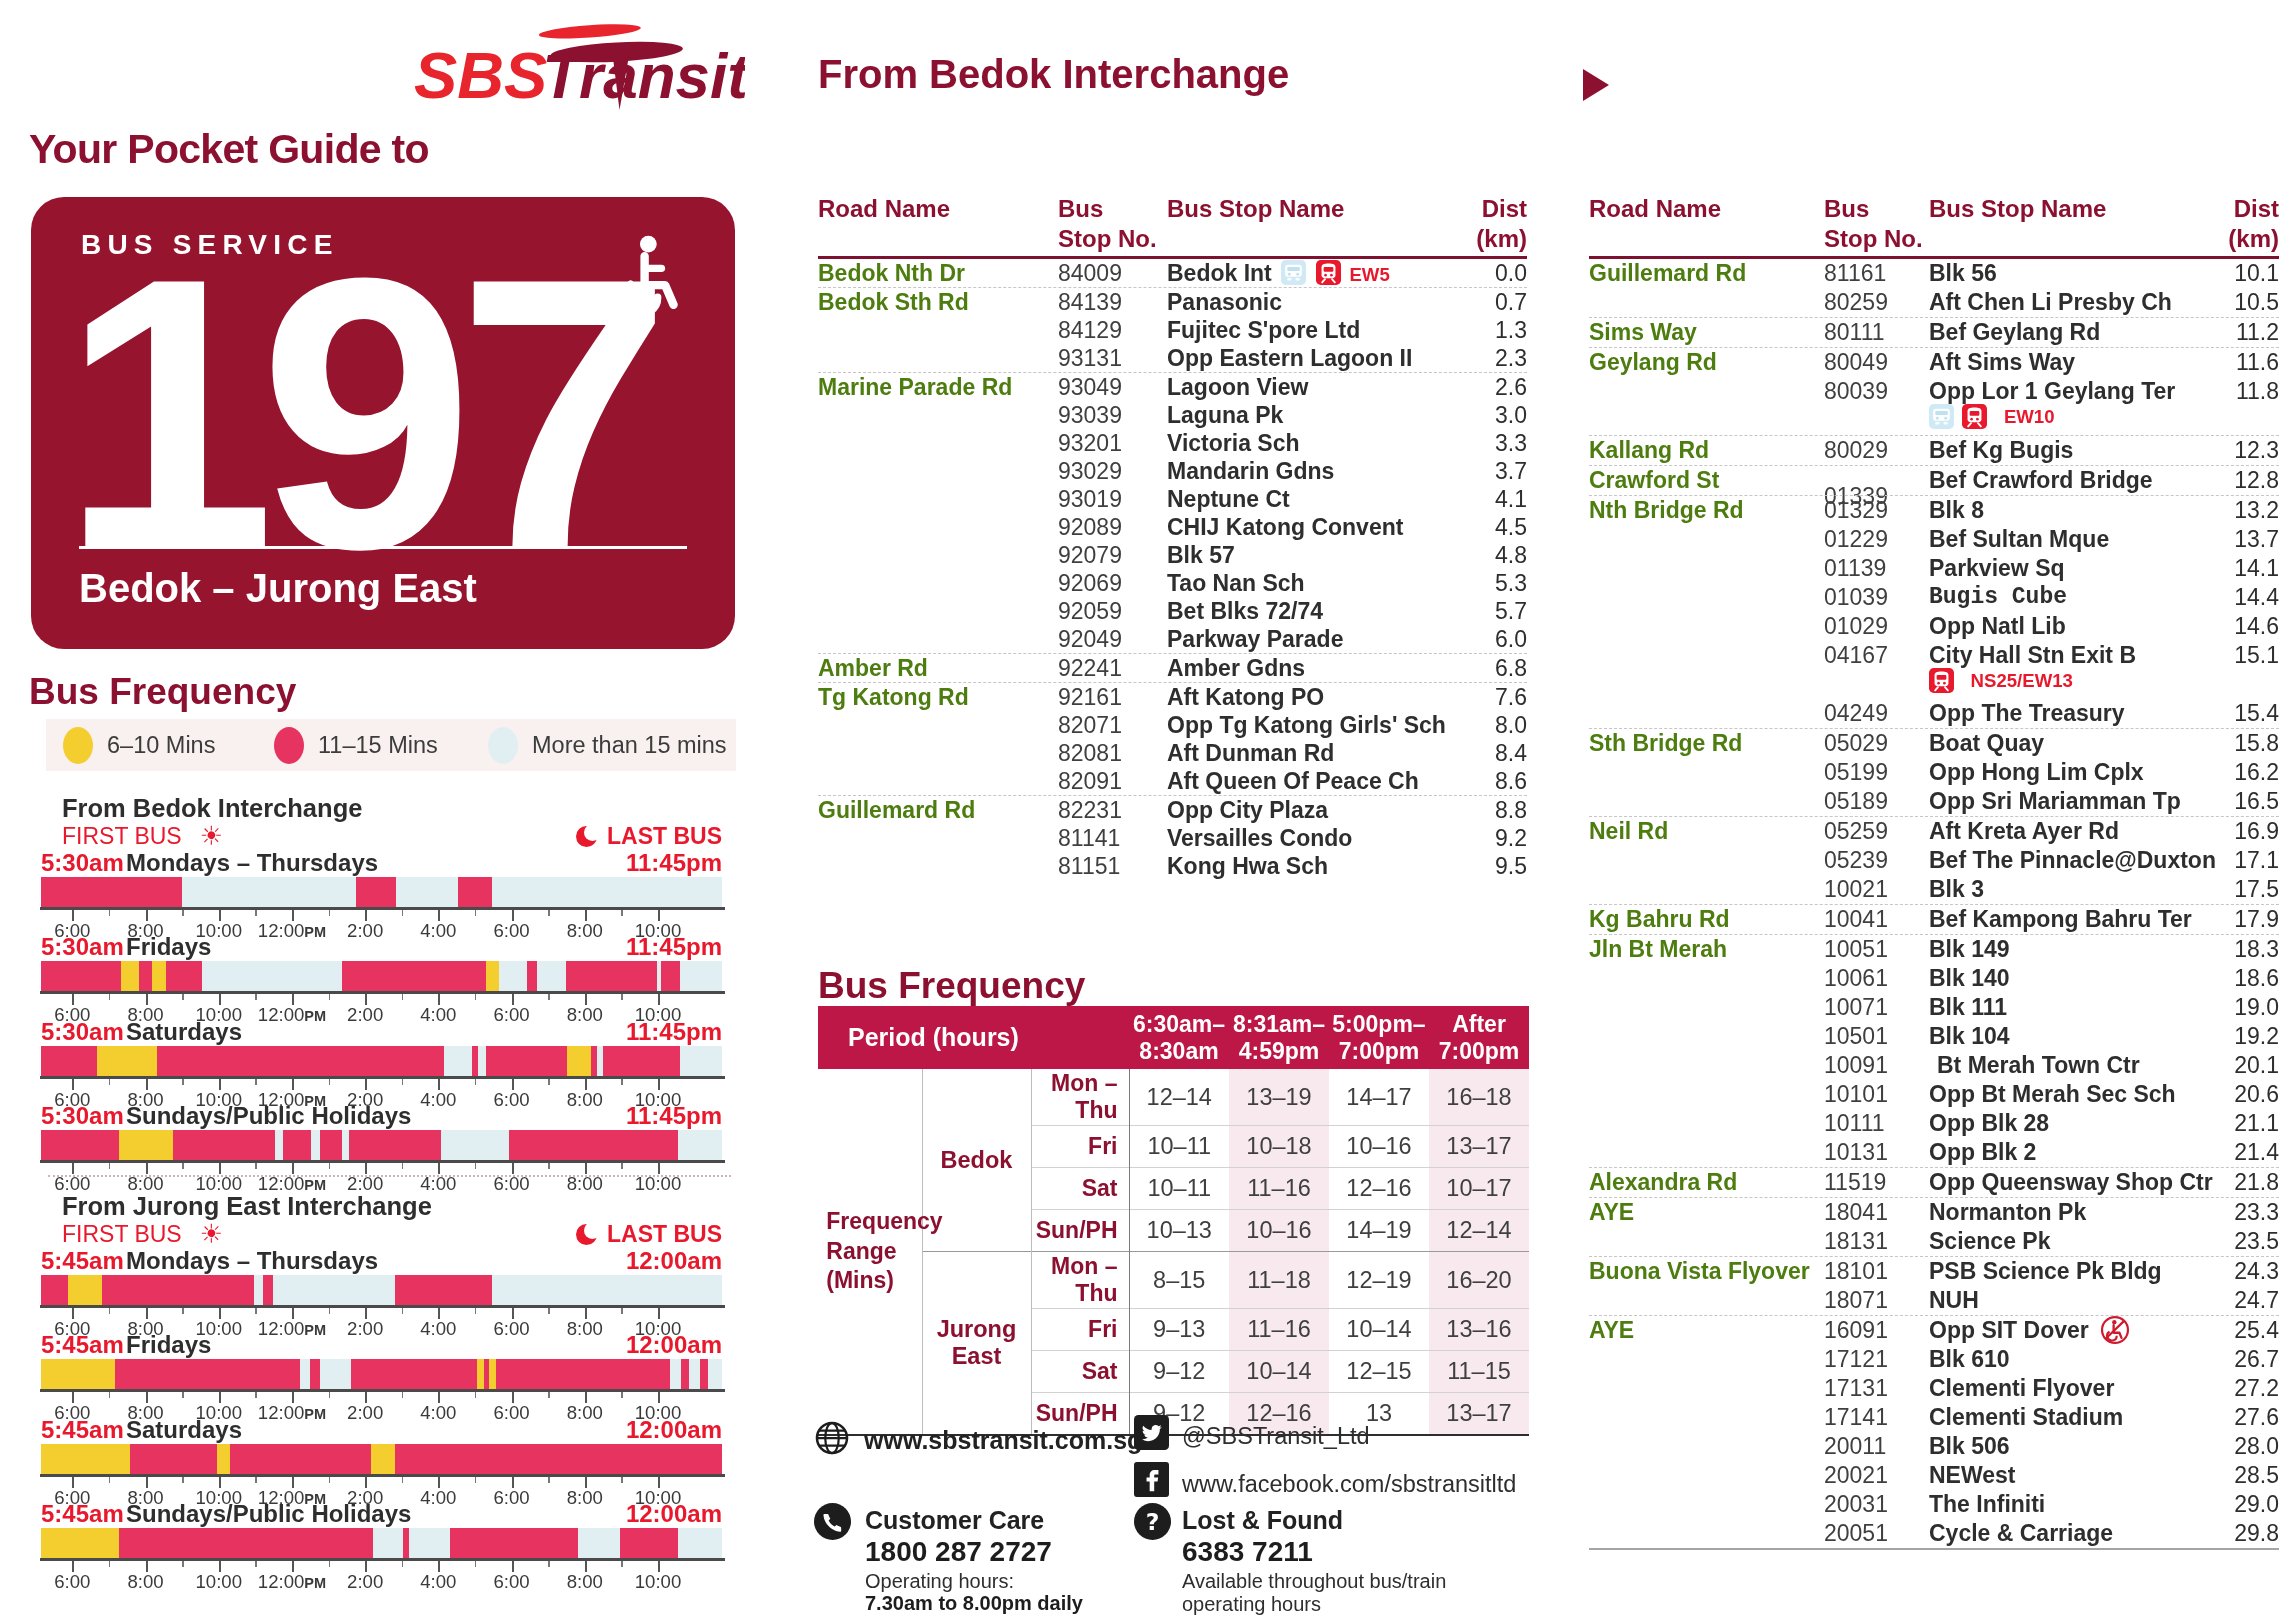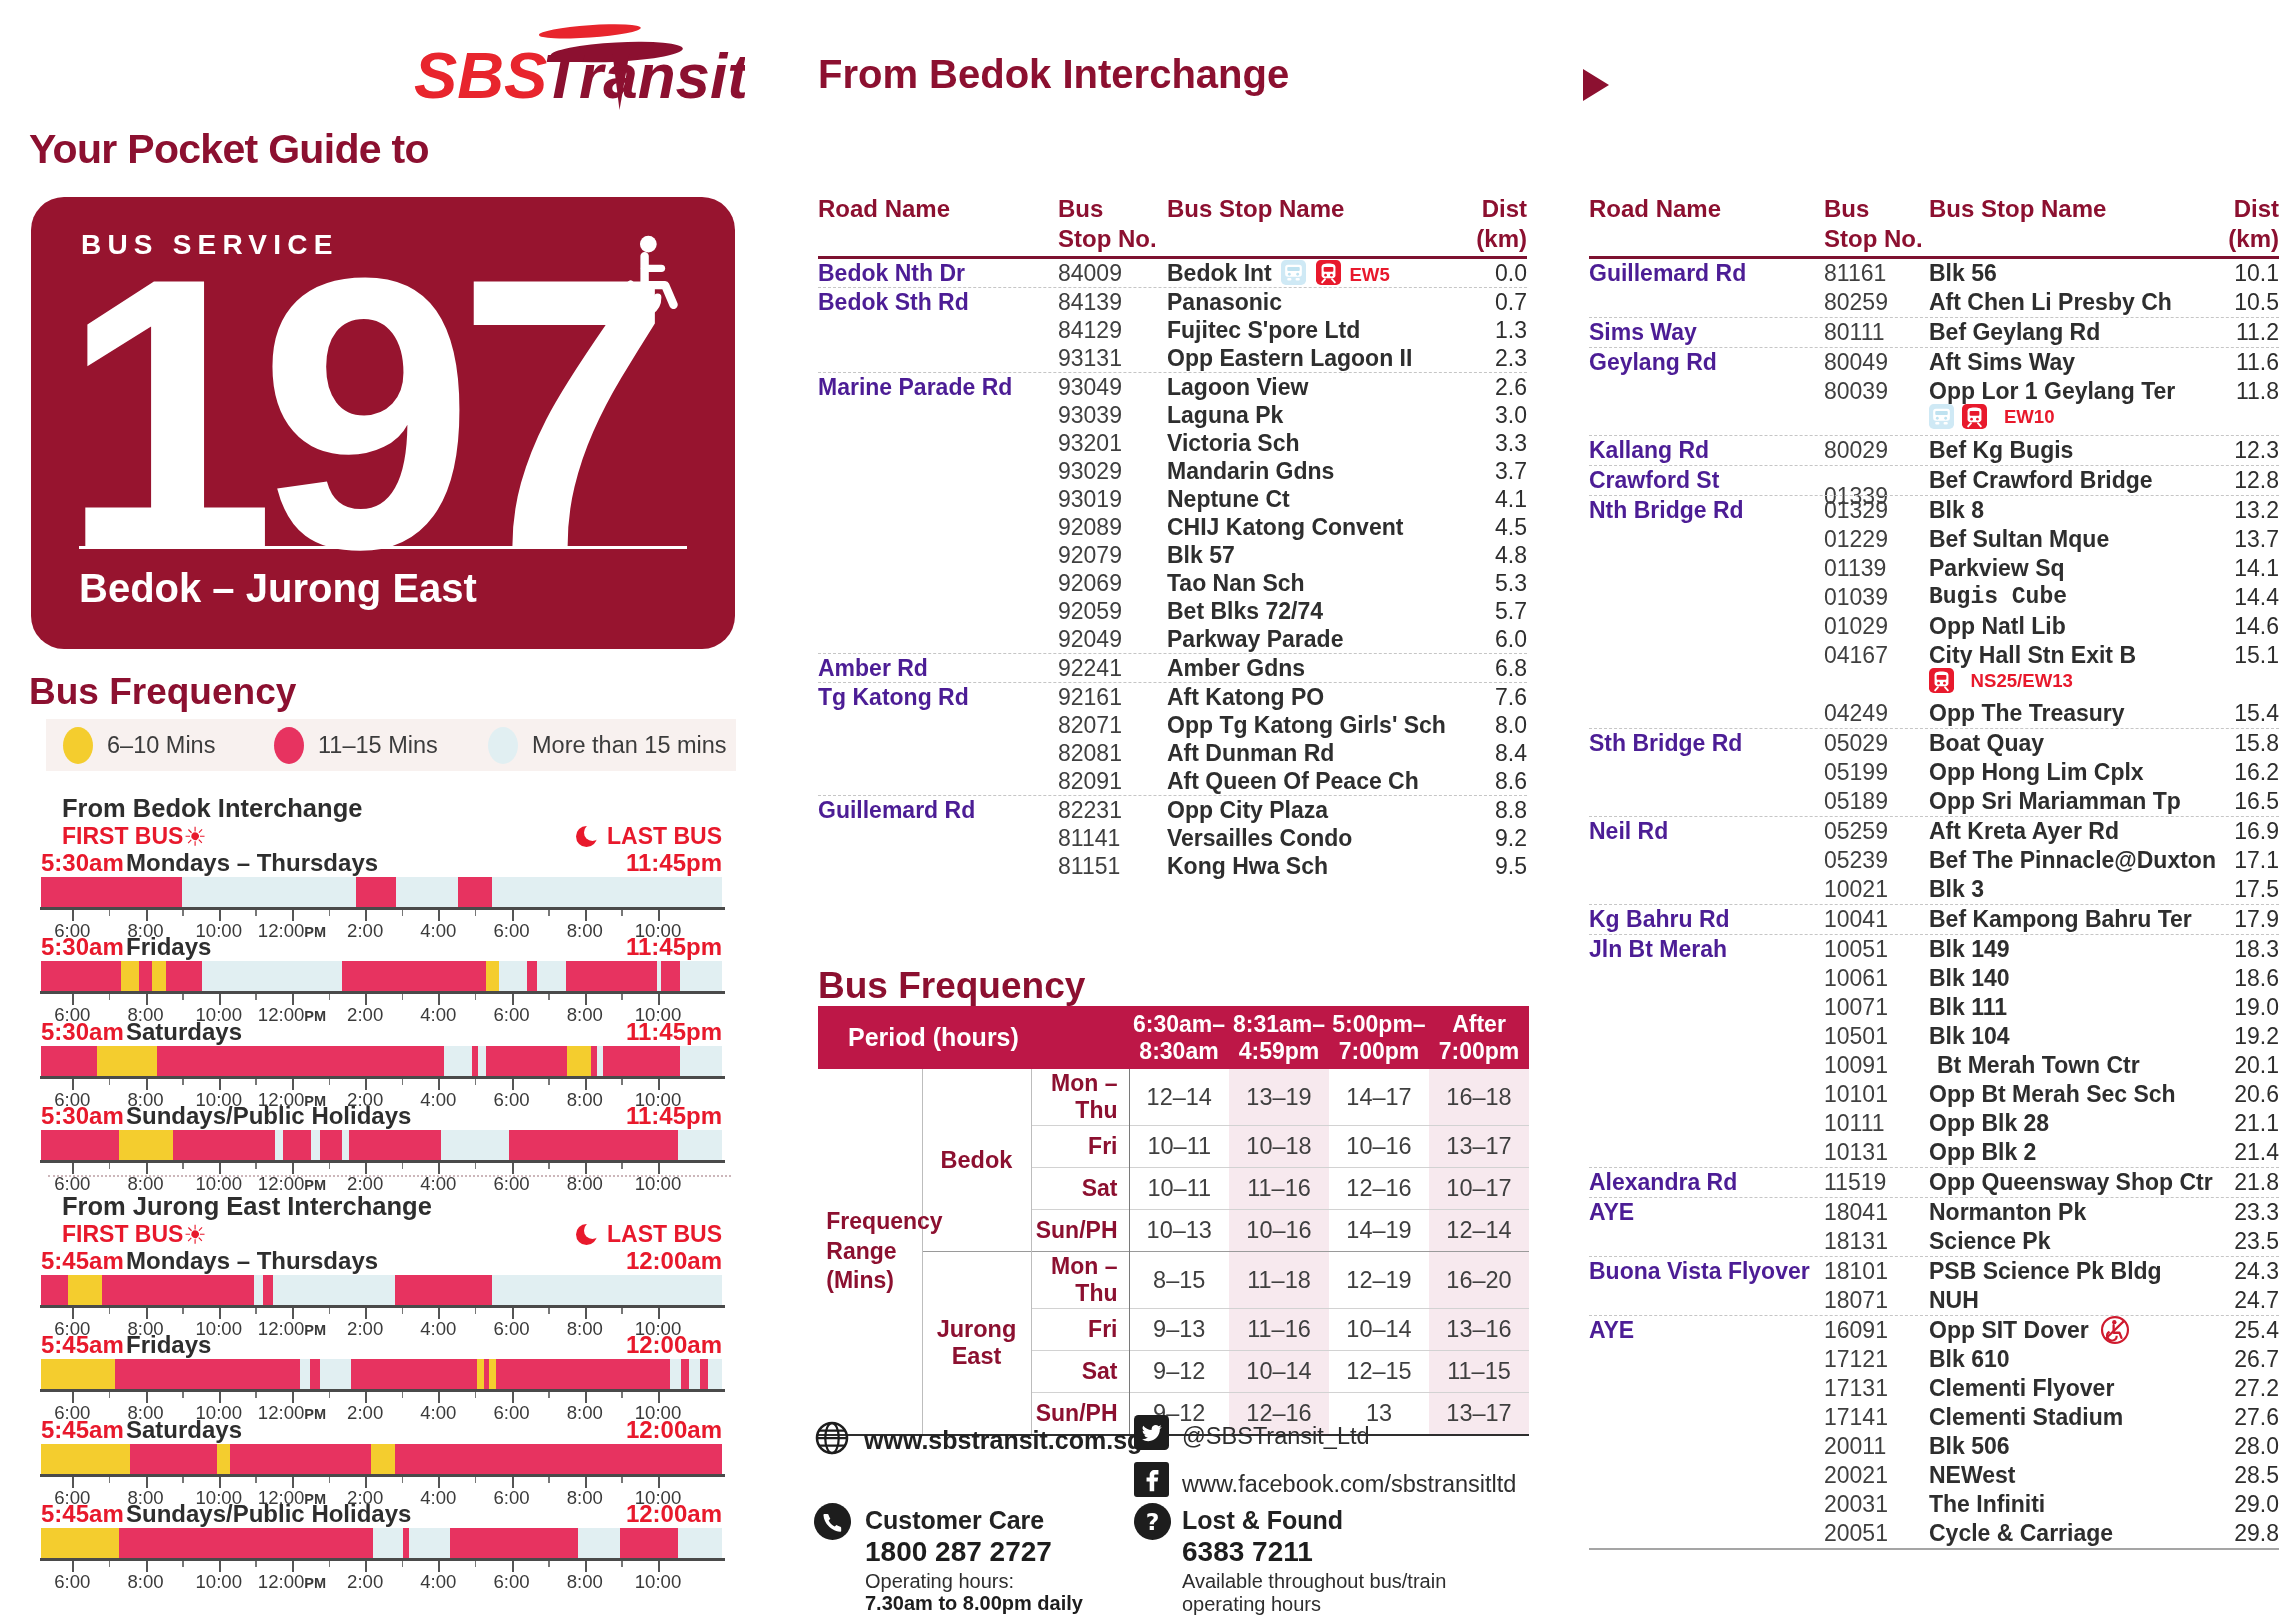--- a/index.html
+++ b/index.html
@@ -20,21 +20,21 @@
   #left-freq-title{left:29px;top:671px;font-size:37px;font-weight:bold;color:#8c1030;}
   #frequency-legend{left:46px;top:719px;width:690px;height:52px;background:#f8f1ef;}
   .legend-item{position:absolute;top:0;height:52px;display:flex;align-items:center;}
   .ldot{display:inline-block;width:30px;height:37px;border-radius:50%;margin-right:14px;}
   .legend-label{font-size:23.5px;color:#3c3c3c;}
   .freq-section{left:0;top:0;width:759px;position:absolute;}
   #freq-section-0{left:0;top:794px;height:397px;}
   #freq-section-1{left:0;top:1192px;height:414px;}
   .sec-h{position:absolute;left:62px;top:0;font-size:25.5px;font-weight:bold;color:#2e2e2e;}
   .fl-row{position:absolute;left:0;top:29px;width:759px;height:28px;}
-  .fl-left{position:absolute;left:62px;font-size:23px;font-weight:bold;color:#e8192c;display:flex;align-items:flex-end;gap:0;}
+  .fl-left{position:absolute;left:62px;font-size:23px;font-weight:normal;color:#e8192c;display:flex;align-items:flex-start;gap:18px;}
   .fl-right{position:absolute;right:37px;font-size:23px;font-weight:bold;color:#e8192c;display:flex;align-items:center;gap:9.7px;}
   .sun{font-size:26px;color:#e8192c;line-height:1;}
   .moon{position:relative;width:21px;height:21px;border-radius:50%;background:#e8192c;overflow:visible;display:inline-block;}
   .moon span{position:absolute;left:7.6px;top:-2.1px;width:17px;height:17px;border-radius:50%;background:#fff;}
   .tl{position:absolute;left:0;width:759px;height:84px;}
   .t-first{position:absolute;left:41px;top:0;font-size:24px;font-weight:bold;color:#e8192c;}
   .t-day{position:absolute;left:126px;top:0;font-size:24px;font-weight:bold;color:#2e2e2e;}
   .t-last{position:absolute;right:37px;top:0;font-size:24px;font-weight:bold;color:#e8192c;}
   .t-bar{position:absolute;left:41px;top:28px;width:681px;height:30px;display:flex;}
   .seg{height:100%;}
@@ -52,21 +52,21 @@
   #stops-mid{left:818px;top:193px;width:709px;}
   #stops-right{left:1589px;top:193px;width:690px;}
   .st-head{position:relative;height:63px;border-bottom:3.5px solid #7d1130;}
   .st-head span{position:absolute;top:1.4px;font-size:24px;font-weight:bold;color:#8c1030;white-space:pre-line;line-height:1.25;}
   .h-road{left:0;}
   .h-dist{right:0;text-align:right;}
   .st-body{position:relative;}
   #stops-right .st-body{border-bottom:2.1px solid #a5a5a5;}
   .srow{position:relative;}
   .srow.sep{border-top:1.4px dashed #c6c6c6;}
-  .c-road{position:absolute;left:0;font-size:23px;font-weight:bold;color:#4c1d95;white-space:nowrap;}
+  .c-road{position:absolute;left:0;font-size:23px;font-weight:bold;color:#4d7c0f;white-space:nowrap;}
   .c-no{position:absolute;font-size:23px;color:#3f3f3f;}
   .c-name{position:absolute;font-size:23px;font-weight:bold;color:#2e2e2e;white-space:nowrap;}
   .c-dist{position:absolute;right:0;font-size:23px;color:#2e2e2e;}
   .badge{color:#e8192c;font-weight:bold;font-size:18.6px;margin-left:8.3px;vertical-align:middle;}
   .ic{display:inline-block;width:25px;height:25px;border-radius:4.8px;vertical-align:middle;margin-left:9.7px;position:relative;top:-2.1px;}
   .ic.bus{background:#cfe9f5;}
   .ic.mrt{background:#e8192c;}
   .ic.nowheel{background:transparent;width:30px;height:30px;border-radius:0;margin-left:11px;}
   .ic svg{width:100%;height:100%;display:block;}
   .iline{position:absolute;display:flex;align-items:center;height:28px;}

